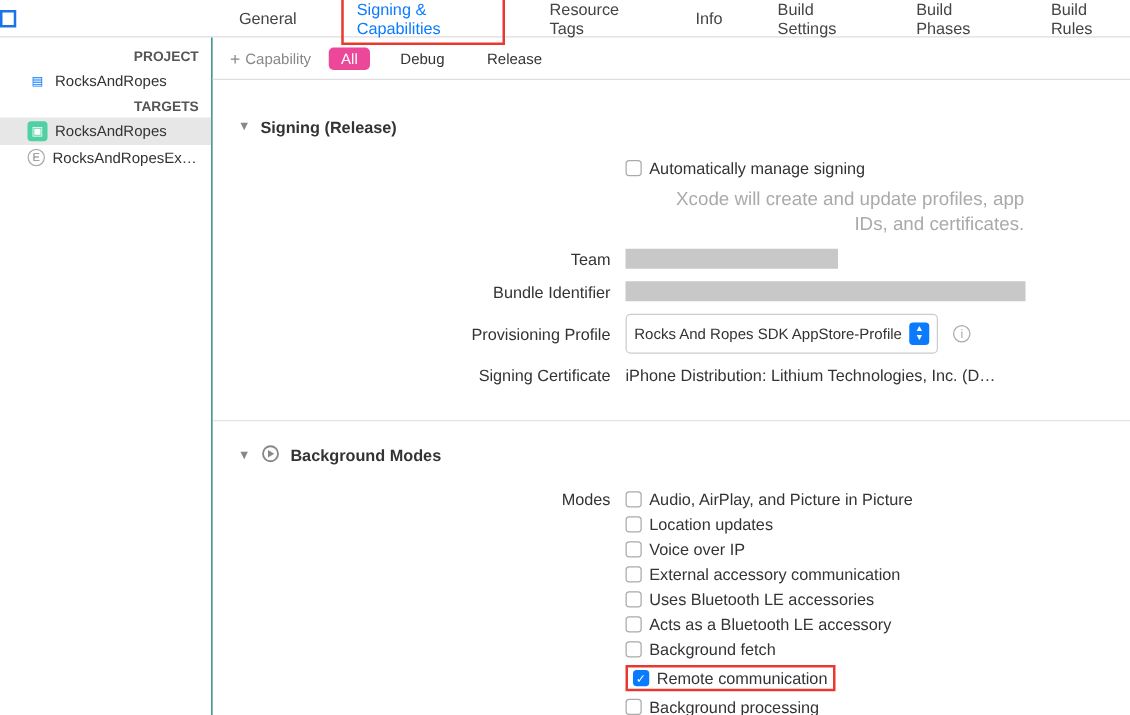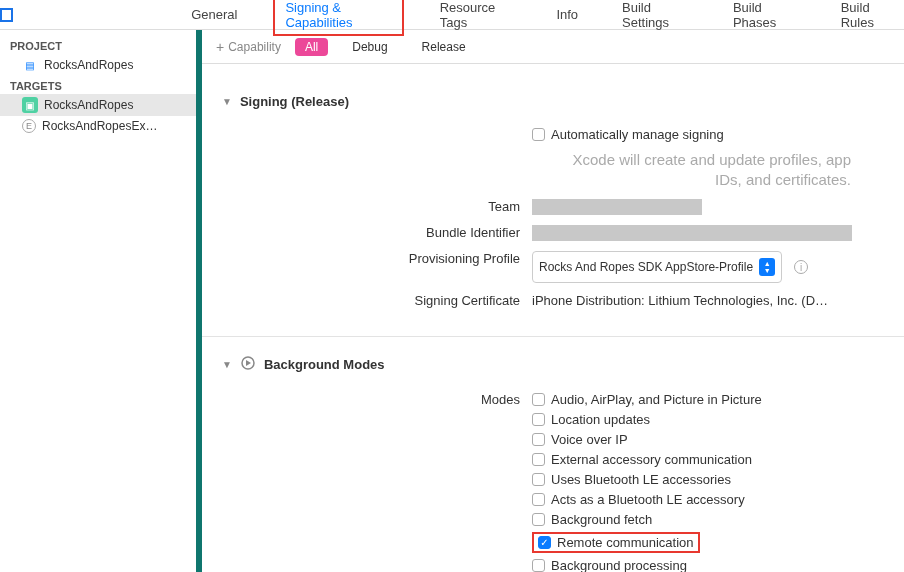--- a/index.html
+++ b/index.html
@@ -5,40 +5,40 @@
   * { box-sizing: border-box; margin: 0; padding: 0; }
   body { font-family: -apple-system, "Helvetica Neue", Arial, sans-serif; font-size: 13px; color: #333; background: #fff; width: 904px; height: 572px; overflow: hidden; }
   .root { display: flex; flex-direction: column; height: 100%; }
   .tabs-bar { display: flex; align-items: center; border-bottom: 1px solid #ddd; height: 30px; padding-left: 0; }
   .app-icon { width: 14px; height: 14px; border: 2px solid #1a73e8; margin-right: 20px; }
   .tabs-spacer { flex: 0 0 150px; }
   .tabs-list { display: flex; gap: 28px; font-size: 13px; align-items: center; }
   .tab { color: #444; cursor: pointer; padding: 6px 8px; }
   .tab.highlighted { border: 2px solid #e8382f; color: #0a7bff; padding: 4px 10px; }
   .body { display: flex; flex: 1; min-height: 0; }
-  .sidebar { width: 202px; border-right: 6px solid #0f766e; padding-top: 6px; font-size: 12px; overflow: hidden; }
+  .sidebar { width: 170px; border-right: 1px solid #0f766e; padding-top: 6px; font-size: 12px; overflow: hidden; text-align: right; }
   .side-section-label { font-weight: 600; color: #555; padding: 4px 10px 2px 10px; font-size: 11px; }
   .side-item { display: flex; align-items: center; gap: 6px; padding: 3px 10px 3px 22px; cursor: pointer; white-space: nowrap; overflow: hidden; text-overflow: ellipsis; }
   .side-item.selected { background: #e7e7e7; }
   .side-icon { width: 16px; height: 16px; display: inline-flex; align-items: center; justify-content: center; font-size: 10px; border-radius: 3px; flex-shrink:0; }
   .icon-doc { color: #0a7bff; }
   .icon-app { background: #4fd1a3; color: #fff; }
   .icon-ext { border: 1px solid #aaa; border-radius: 50%; color: #888; font-size: 9px; width:14px; height:14px; }
   .main { flex: 1; display: flex; flex-direction: column; min-width: 0; }
   .filter-bar { display: flex; align-items: center; gap: 14px; height: 34px; border-bottom: 1px solid #ddd; padding: 0 14px; font-size: 12px; }
   .add-capability { display: flex; align-items: center; gap: 4px; color: #888; cursor: pointer; }
   .plus-icon { font-size: 14px; color: #888; }
   .pill { cursor: pointer; padding: 2px 10px; border-radius: 4px; }
   .pill.selected { background: #ec4899; color: #fff; }
   .content { flex: 1; overflow: auto; padding: 30px 20px 0 20px; }
   .section { margin-bottom: 28px; }
   .section-header { display: flex; align-items: center; gap: 8px; font-weight: 600; font-size: 13px; margin-bottom: 18px; cursor: pointer; }
   .disclosure { color: #888; font-size: 10px; }
   .cap-icon { color: #888; }
-  .form-row { display: flex; align-items: flex-start; margin-bottom: 10px; font-size: 13px; }
+  .form-row { display: flex; align-items: center; margin-bottom: 10px; font-size: 13px; }
   .form-label { width: 310px; text-align: right; padding-right: 12px; color: #333; }
   .form-value { flex: 1; display: flex; align-items: center; gap: 6px; }
   .checkbox { width: 13px; height: 13px; border: 1px solid #aaa; border-radius: 3px; display: inline-flex; align-items: center; justify-content: center; font-size: 10px; background: #fff; cursor: pointer; flex-shrink:0; }
   .checkbox.checked { background: #0a7bff; border-color: #0a7bff; color: #fff; }
   .hint { color: #aaa; font-size: 15px; line-height: 1.3; max-width: 300px; text-align: right; }
   .redacted { background: #c8c8c8; display: inline-block; }
   .select { border: 1px solid #ccc; border-radius: 4px; padding: 6px 6px; display: flex; align-items: center; min-width: 250px; font-size: 12px; cursor: pointer; }
   .select-text { flex: 1; }
   .select-arrows { background: #0a7bff; color: #fff; width: 16px; height: 18px; display: flex; flex-direction: column; align-items: center; justify-content: center; border-radius: 3px; font-size: 7px; line-height: 7px; margin-left: 6px; }
   .info-icon { color: #aaa; border: 1px solid #aaa; border-radius: 50%; width: 14px; height: 14px; display: inline-flex; align-items: center; justify-content: center; font-size: 10px; margin-left: 6px; }

